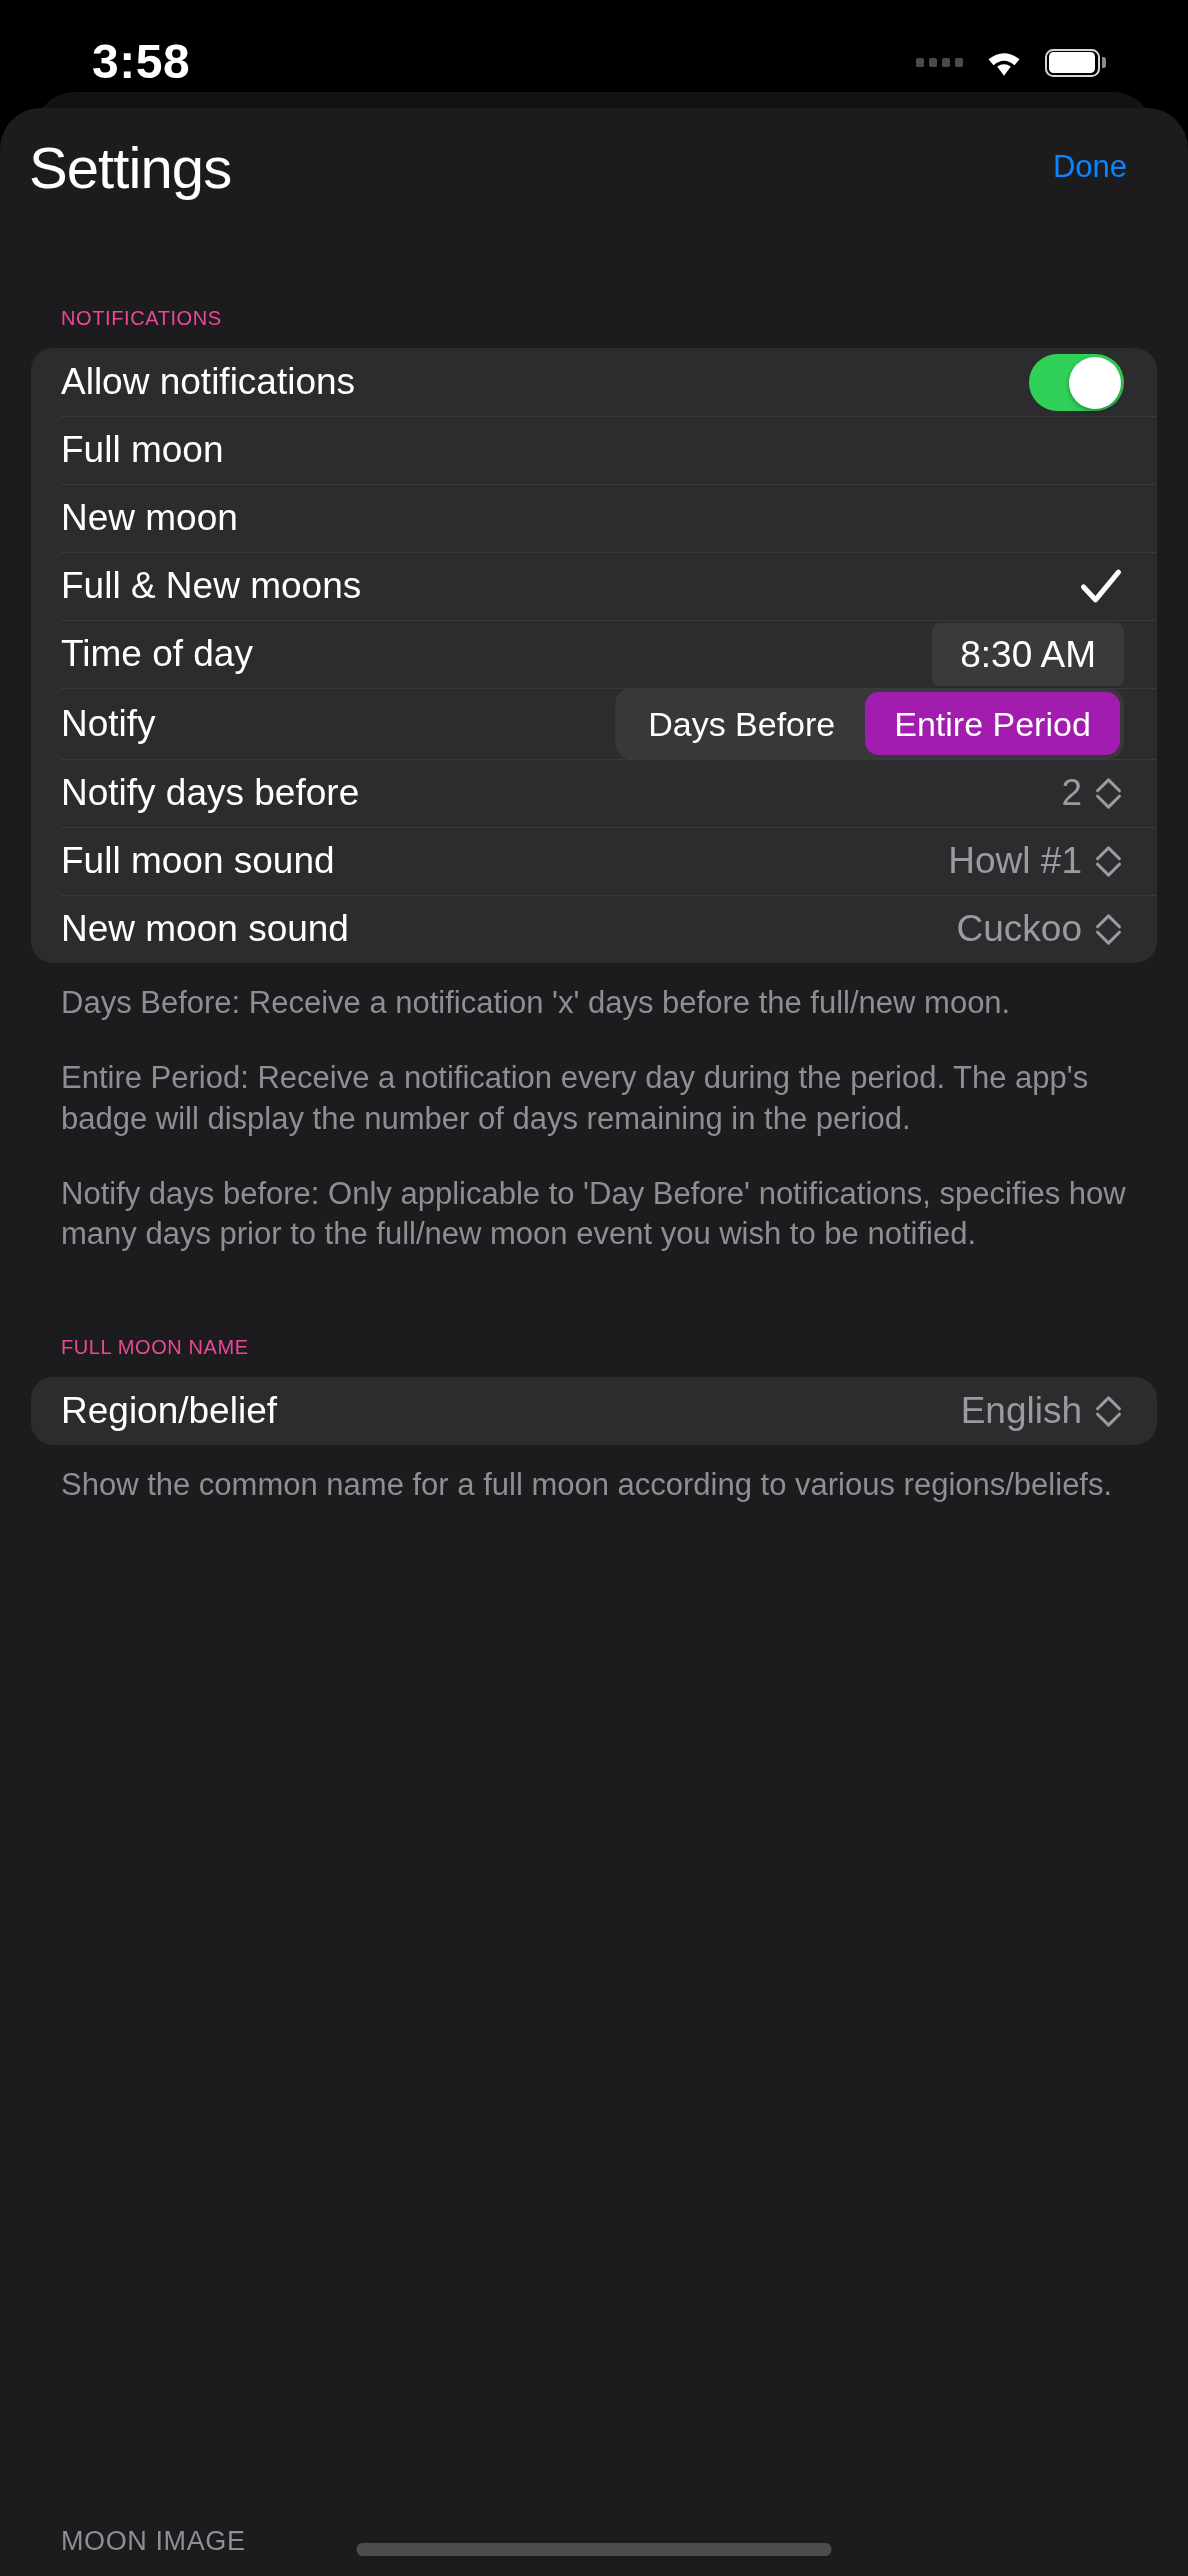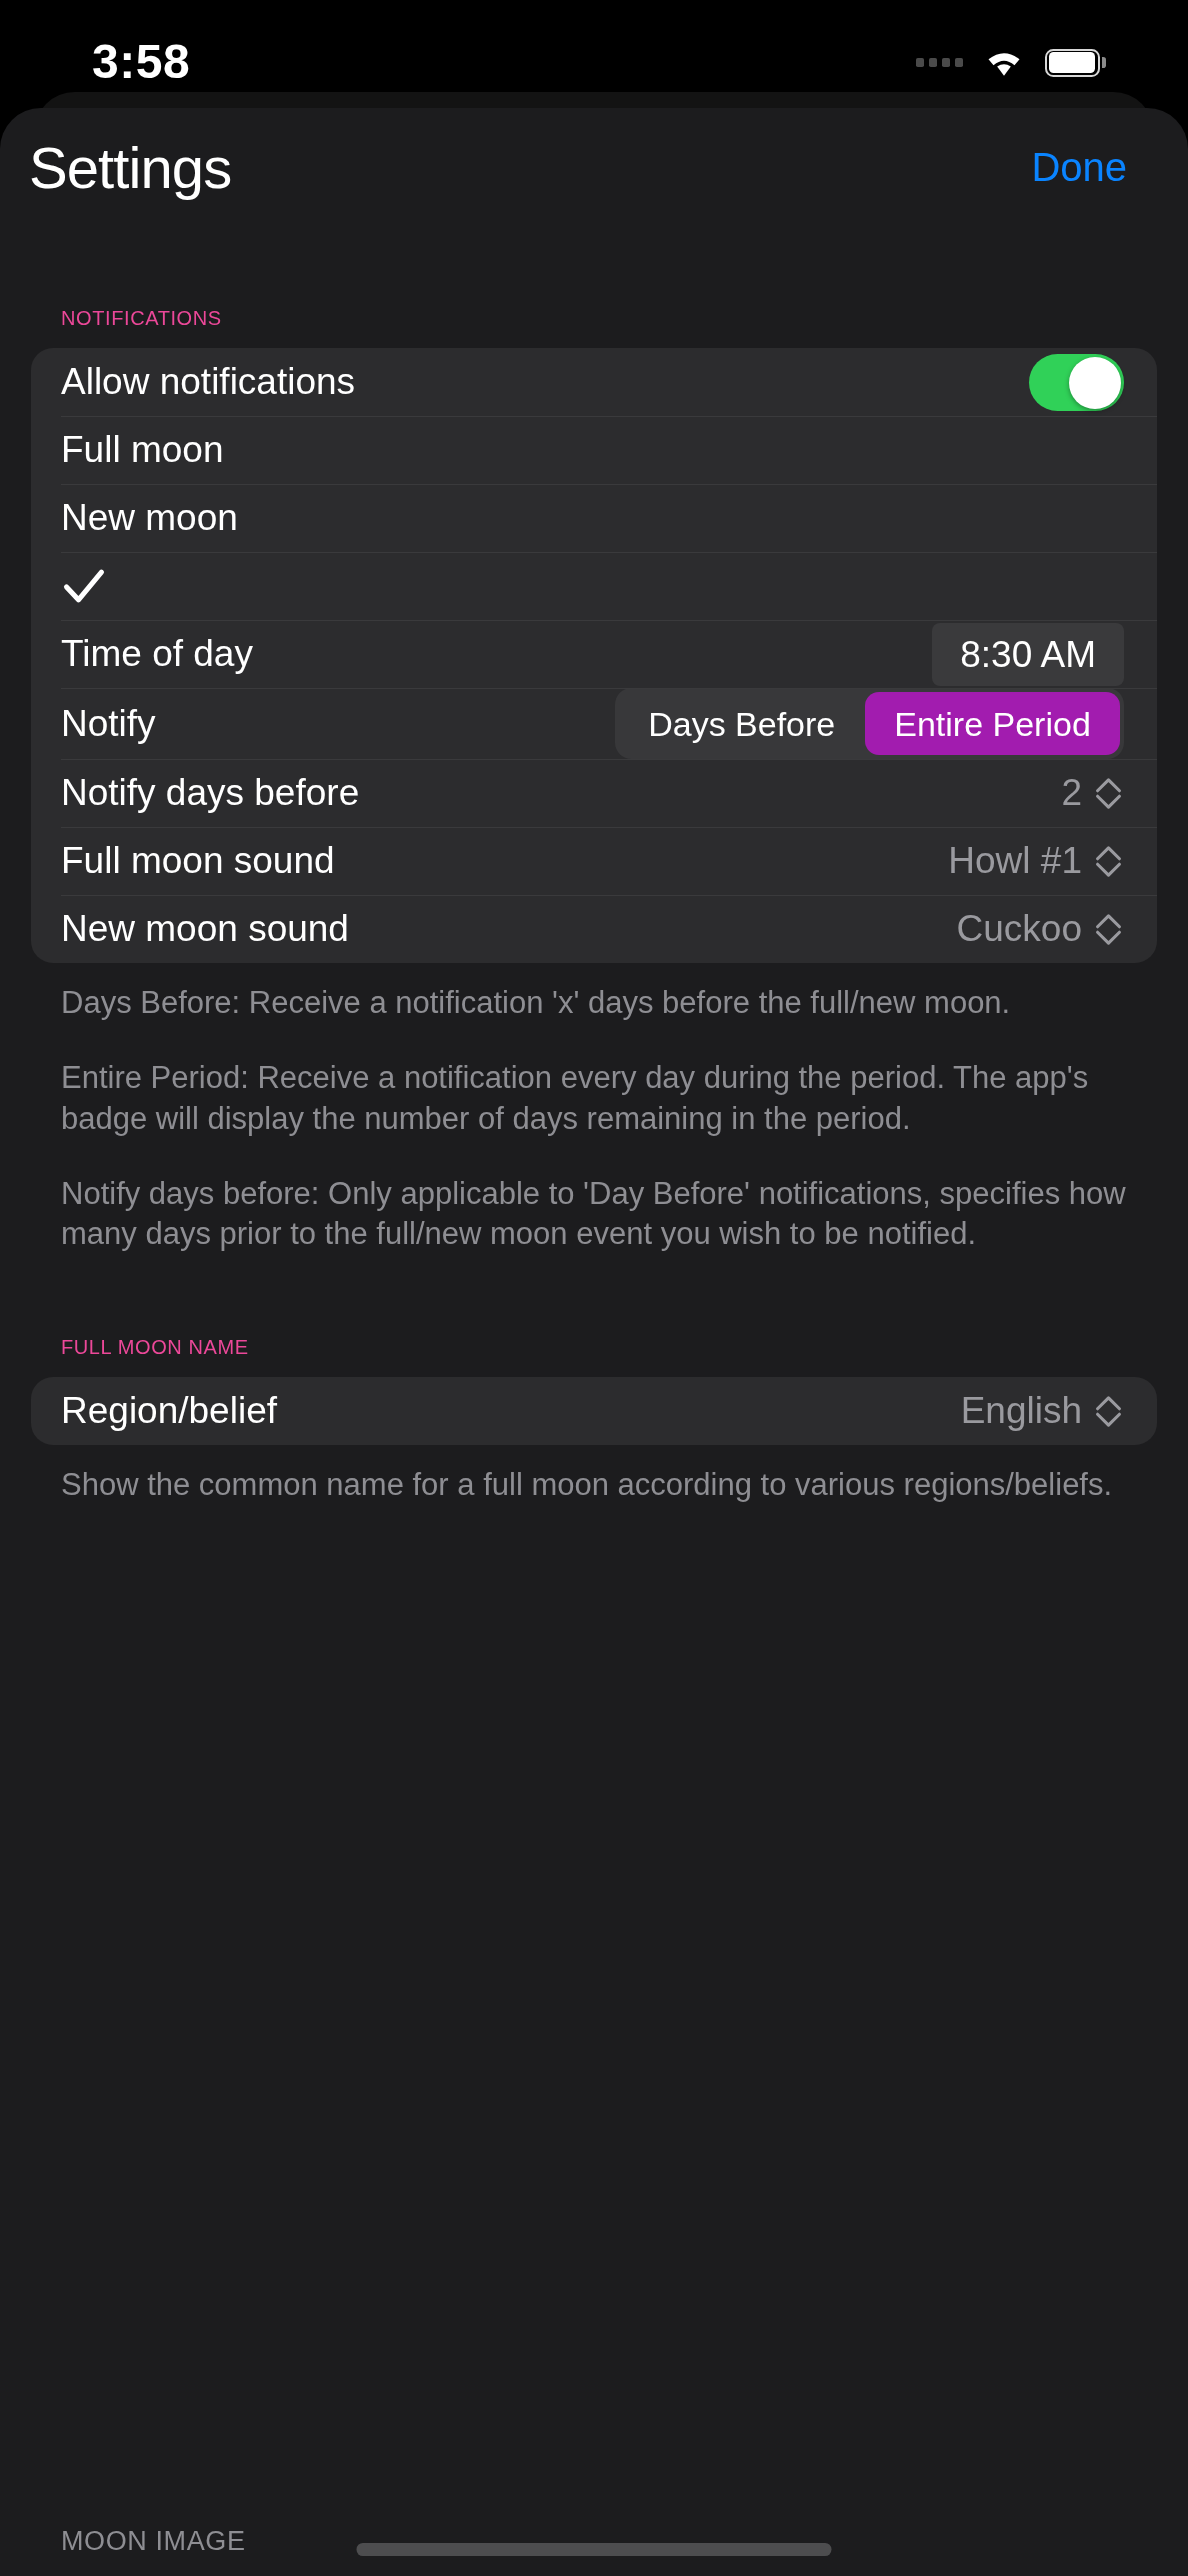--- a/index.html
+++ b/index.html
@@ -50,21 +50,21 @@
     background:#1c1c1e; border-radius:41px 41px 0 0;
     overflow:hidden;
   }
 
   .nav {
     position:relative; height:118px;
     display:flex; align-items:center; justify-content:space-between;
     padding:0 61px 0 28px;
   }
   .nav-title { color:#fff; font-size:58px; font-weight:400; letter-spacing:-0.9px; padding-left:0.9px; }
-  .nav-done { color:#0a84ff; font-size:40px; font-weight:400; }
+  .nav-done { color:#0a84ff; font-size:31px; font-weight:400; }
 
   .content { padding:0 0 0 0; }
 
   .sec-header {
     color:#ec4899; font-size:20px; letter-spacing:0.6px;
     padding:81px 0 18.4px 61px; text-transform:uppercase;
   }
 
   .card {
     margin:0 31px; background:#2c2c2e; border-radius:22px; overflow:hidden;
@@ -189,20 +189,21 @@
 
         <div class="row">
           <span class="row-label">Full moon</span>
         </div>
 
         <div class="row">
           <span class="row-label">New moon</span>
         </div>
 
         <div class="row">
+          <span class="row-label">Full &amp; New moons</span>
           <span class="check">
             <svg viewBox="0 0 50 50" width="46" height="46">
               <path d="M6 26 L19 40 L44 10" fill="none" stroke="#fff" stroke-width="5.5" stroke-linecap="round" stroke-linejoin="round"></path>
             </svg>
           </span>
         </div>
 
         <div class="row r-tall">
           <span class="row-label">Time of day</span>
           <span class="pill">8:30 AM</span>

